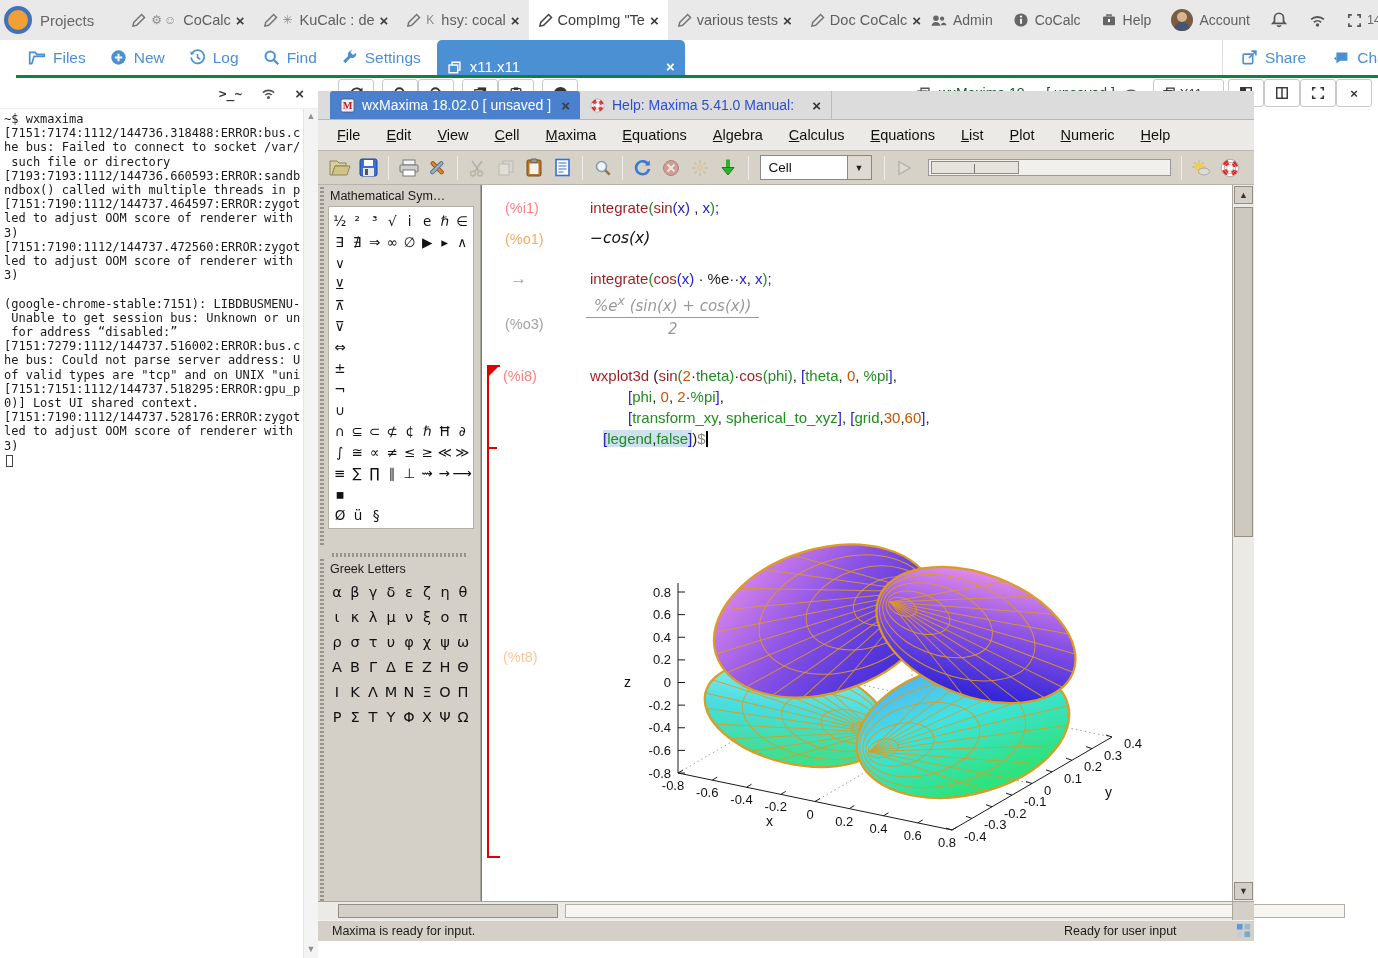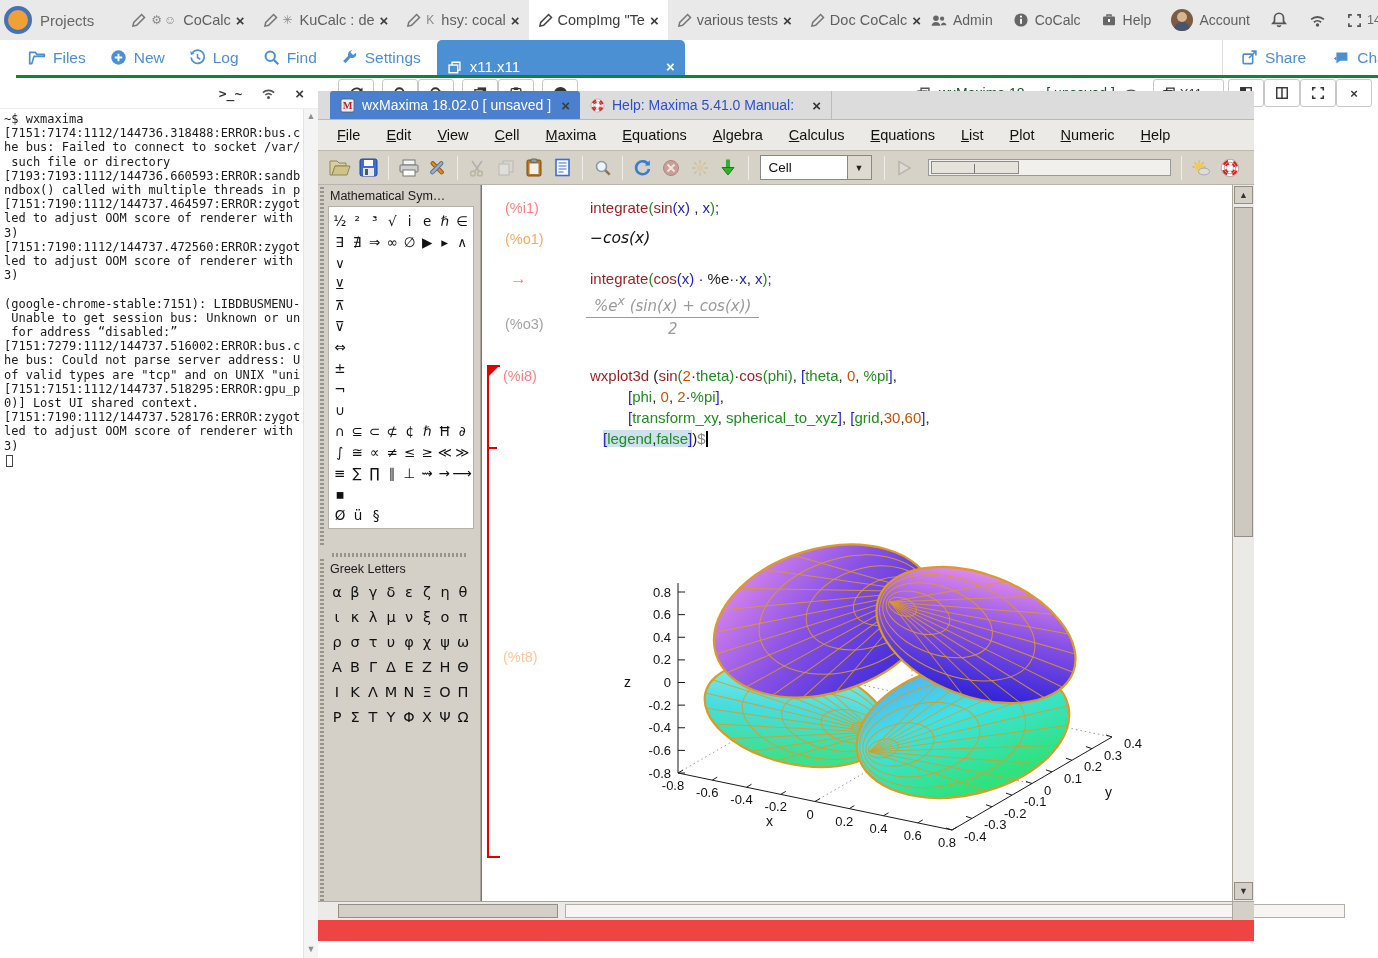--- a/index.html
+++ b/index.html
@@ -947,13 +947,23 @@
     <div class="sbtn" style="top:1px">▲</div>
     <div id="vthumb"></div>
     <div class="sbtn" style="bottom:1px">▼</div>
   </div>
   <div id="hscroll">
     <div id="hthumb"></div>
     <div id="htrough2"></div>
   </div>
   <div id="sb-corner"></div>
 
+  <div id="wmstatus">
+    <span id="status-left">Maxima is ready for input.</span>
+    <span id="status-right">Ready for user input</span>
+    <svg id="status-ind" class="ic" width="15" height="15" viewBox="0 0 16 16">
+        <rect x="1" y="1" width="6" height="6" fill="#5b9bd5"></rect>
+        <rect x="9" y="1" width="6" height="6" fill="#9db7cc"></rect>
+        <rect x="1" y="9" width="6" height="6" fill="#c3cdd6"></rect>
+        <rect x="9" y="9" width="6" height="6" fill="#7aa7cc"></rect>
+      </svg>
+  </div>
 </div>
 
 </body></html>

